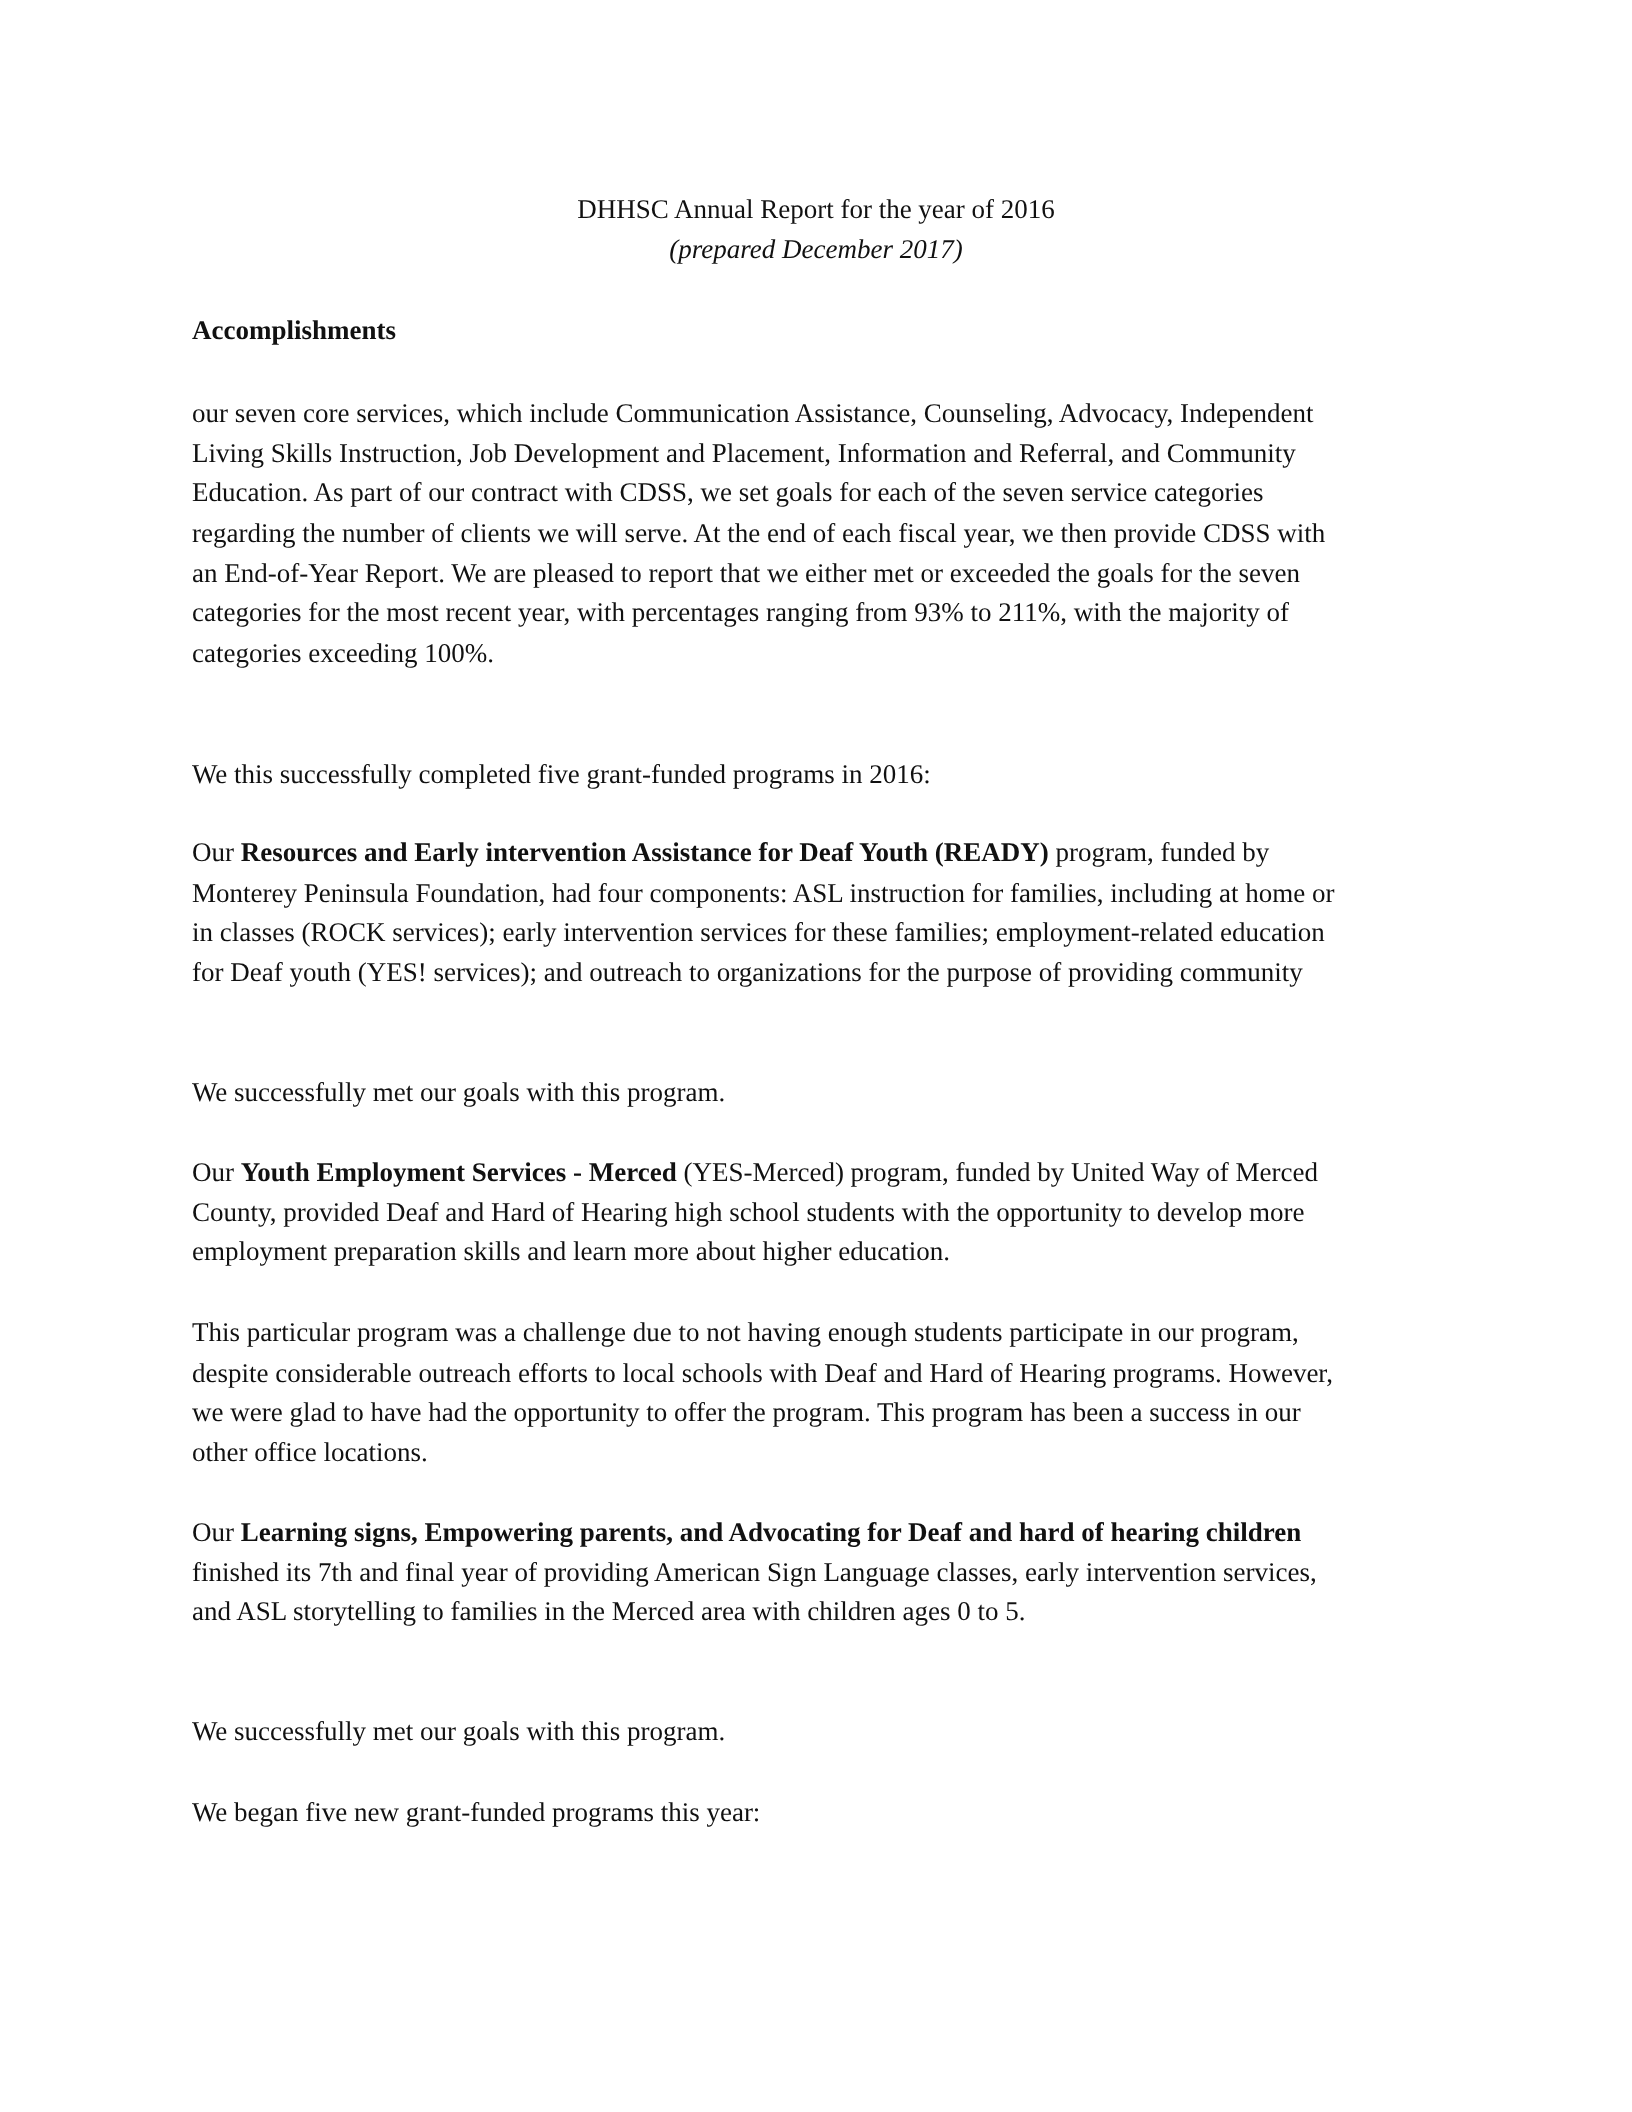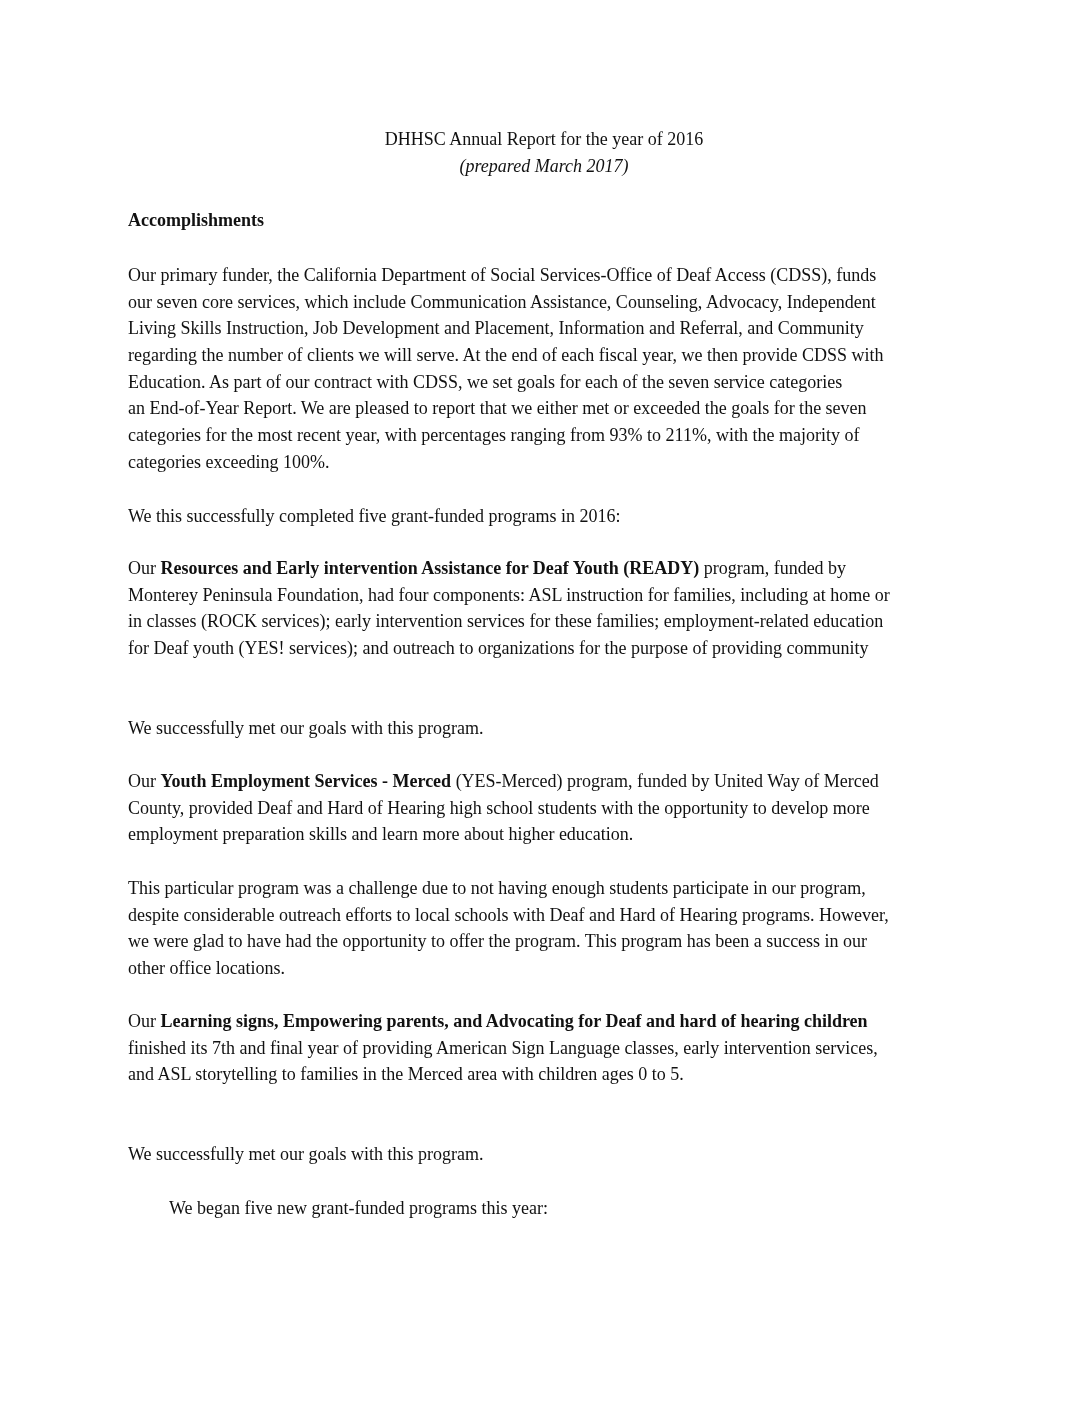--- a/index.html
+++ b/index.html
@@ -17,30 +17,29 @@
     .para { position: absolute; left: 128px; width: 840px; line-height: 26.7px; white-space: nowrap; }
     .para .line { display: block; height: 26.7px; }
     b { font-weight: bold; }
   </style>
 </head>
 <body>
 
 <div class="page">
 
   <div class="title-block title">DHHSC Annual Report for the year of 2016</div>
-  <div class="title-block subtitle">(prepared March 2017)</div>
+  <div class="title-block subtitle">(prepared December 2017)</div>
 
   <div class="heading">Accomplishments</div>
 
   <div class="para" style="top:262px;">
-    <span class="line">Our primary funder, the California Department of Social Services-Office of Deaf Access (CDSS), funds</span>
     <span class="line">our seven core services, which include Communication Assistance, Counseling, Advocacy, Independent</span>
     <span class="line">Living Skills Instruction, Job Development and Placement, Information and Referral, and Community</span>
+    <span class="line">Education. As part of our contract with CDSS, we set goals for each of the seven service categories</span>
     <span class="line">regarding the number of clients we will serve. At the end of each fiscal year, we then provide CDSS with</span>
-    <span class="line">Education. As part of our contract with CDSS, we set goals for each of the seven service categories</span>
     <span class="line">an End-of-Year Report. We are pleased to report that we either met or exceeded the goals for the seven</span>
     <span class="line">categories for the most recent year, with percentages ranging from 93% to 211%, with the majority of</span>
     <span class="line">categories exceeding 100%.</span>
   </div>
 
   <div class="para" style="top:503px;">
     <span class="line">We this successfully completed five grant-funded programs in 2016:</span>
   </div>
 
   <div class="para" style="top:555px;">
@@ -70,17 +69,17 @@
   <div class="para" style="top:1008px;">
     <span class="line"><span>Our </span><b>Learning signs, Empowering parents, and Advocating for Deaf and hard of hearing children</b></span>
     <span class="line">finished its 7th and final year of providing American Sign Language classes, early intervention services,</span>
     <span class="line">and ASL storytelling to families in the Merced area with children ages 0 to 5.</span>
   </div>
 
   <div class="para" style="top:1141px;">
     <span class="line">We successfully met our goals with this program.</span>
   </div>
 
-  <div class="para" style="top:1195px;margin-left:41px;">
+  <div class="para" style="top:1195px;">
     <span class="line">We began five new grant-funded programs this year:</span>
   </div>
 
 </div>
 
 </body></html>

